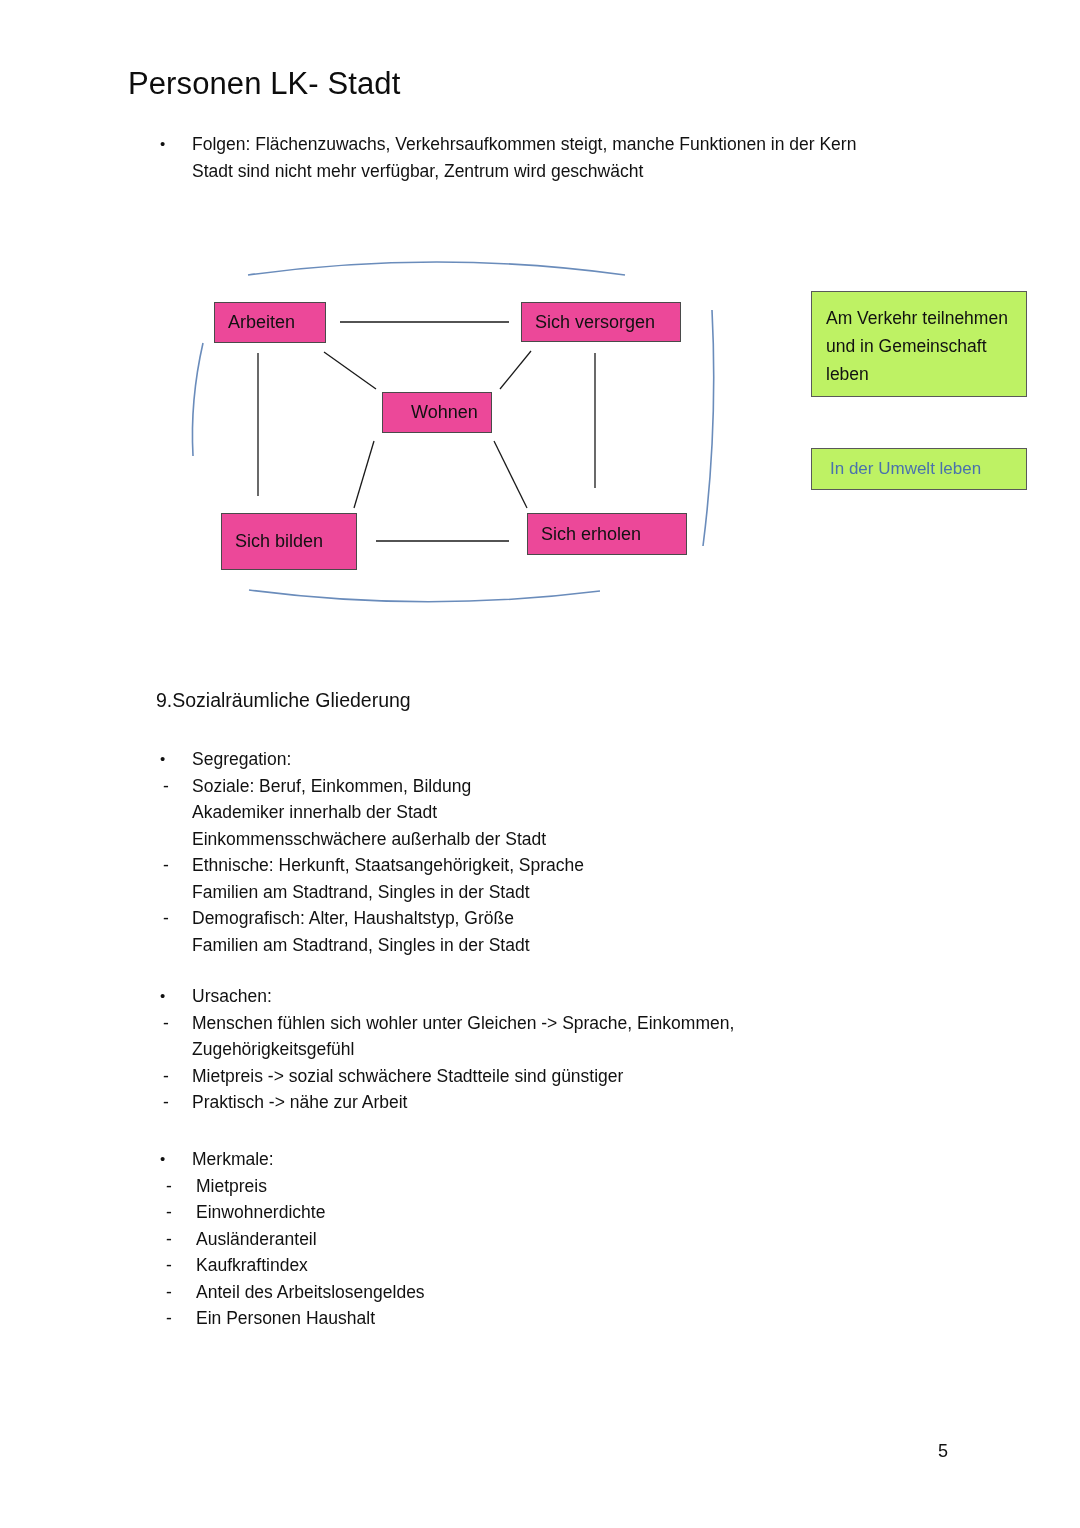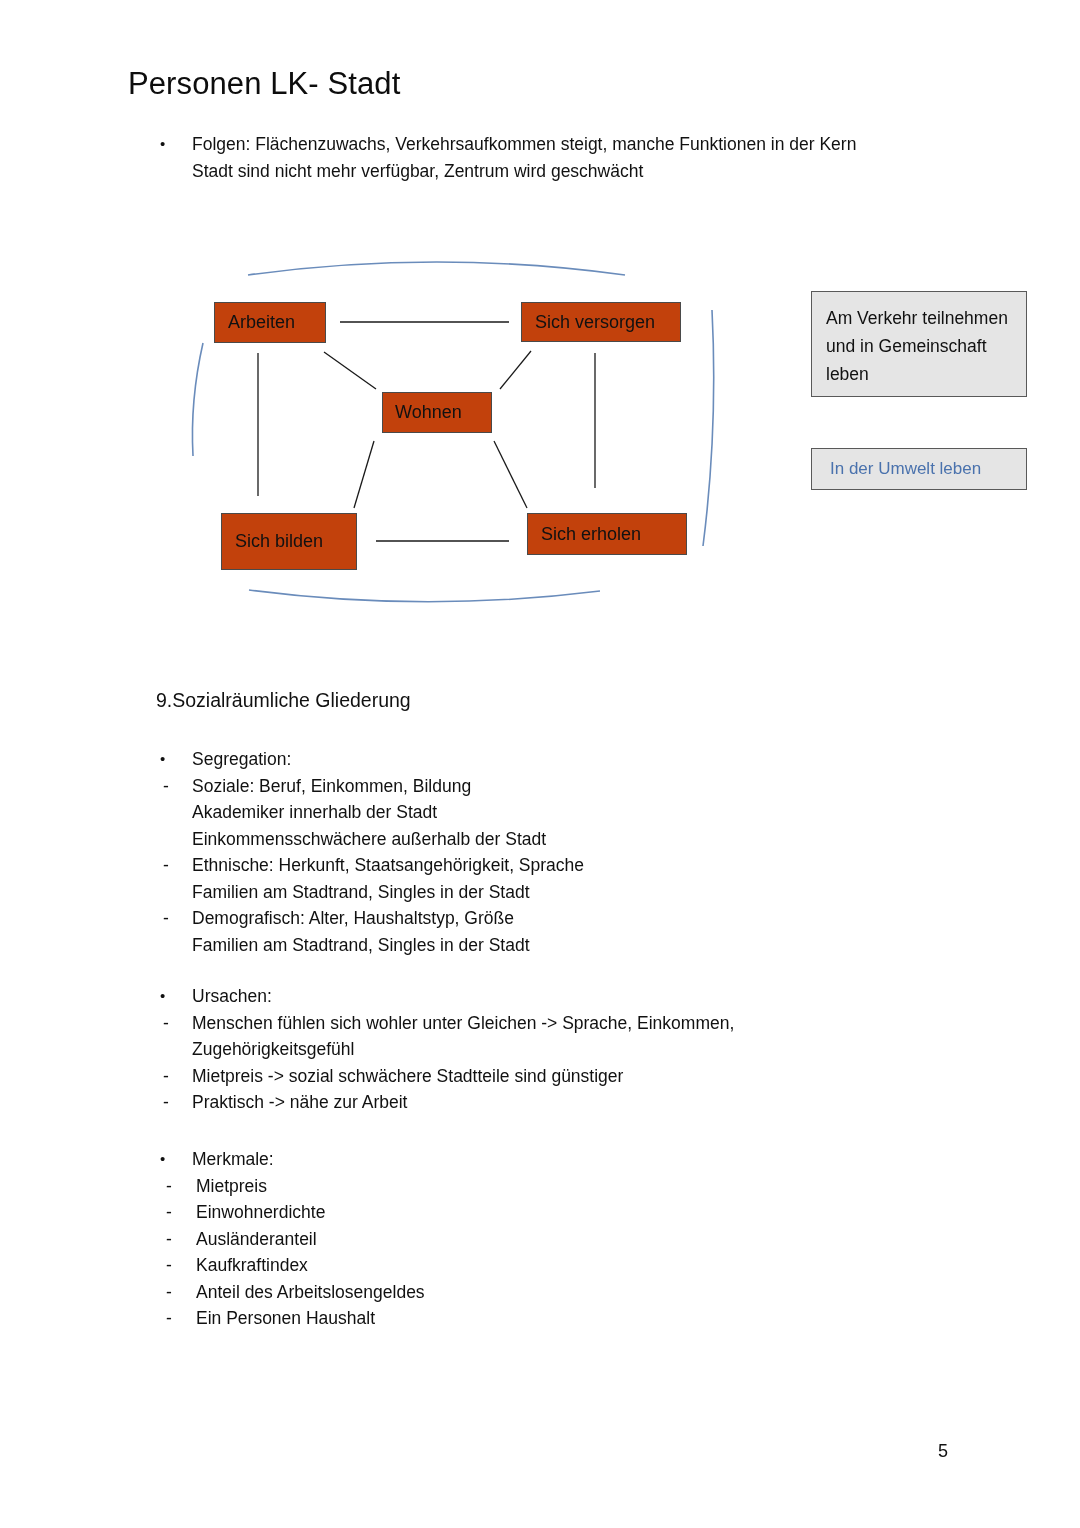--- a/index.html
+++ b/index.html
@@ -70,42 +70,42 @@
     white-space: nowrap;
   }
 
   
   .diagram { position: absolute; left: 0; top: 0; width: 1080px; height: 640px; }
   .diagram svg { position: absolute; left: 0; top: 0; }
 
   .node {
     position: absolute;
     border: 1.4px solid #4a4a4a;
-    background: #c2410c;
+    background: #ec4899;
     display: flex;
     align-items: center;
     justify-content: flex-start;
     padding-left: 13px;
     font-size: 18px;
     color: #111111;
     white-space: nowrap;
   }
-  .node.center { justify-content: flex-start; padding-left: 12px; text-align: right; }
+  .node.center { justify-content: flex-start; padding-left: 28px; text-align: right; }
 
   #node-arbeiten      { left: 214px; top: 302px; width: 112px; height: 41px; }
   #node-versorgen     { left: 521px; top: 302px; width: 160px; height: 40px; }
   #node-wohnen        { left: 382px; top: 392px; width: 110px; height: 41px; }
   #node-bilden        { left: 221px; top: 513px; width: 136px; height: 57px; }
   #node-erholen       { left: 527px; top: 513px; width: 160px; height: 42px; }
 
   
   .side-box {
     position: absolute;
     border: 1.4px solid #595959;
-    background: #e5e5e5;
+    background: #bef264;
     font-size: 17.5px;
     line-height: 28px;
     color: #111111;
     padding: 12px 14px 12px 14px;
   }
   #side-verkehr { left: 811px; top: 291px; width: 216px; height: 106px; }
   #side-umwelt  {
     left: 811px; top: 448px; width: 216px; height: 42px;
     display: flex; align-items: center; padding: 0 0 0 18px;
     font-size: 17px;

